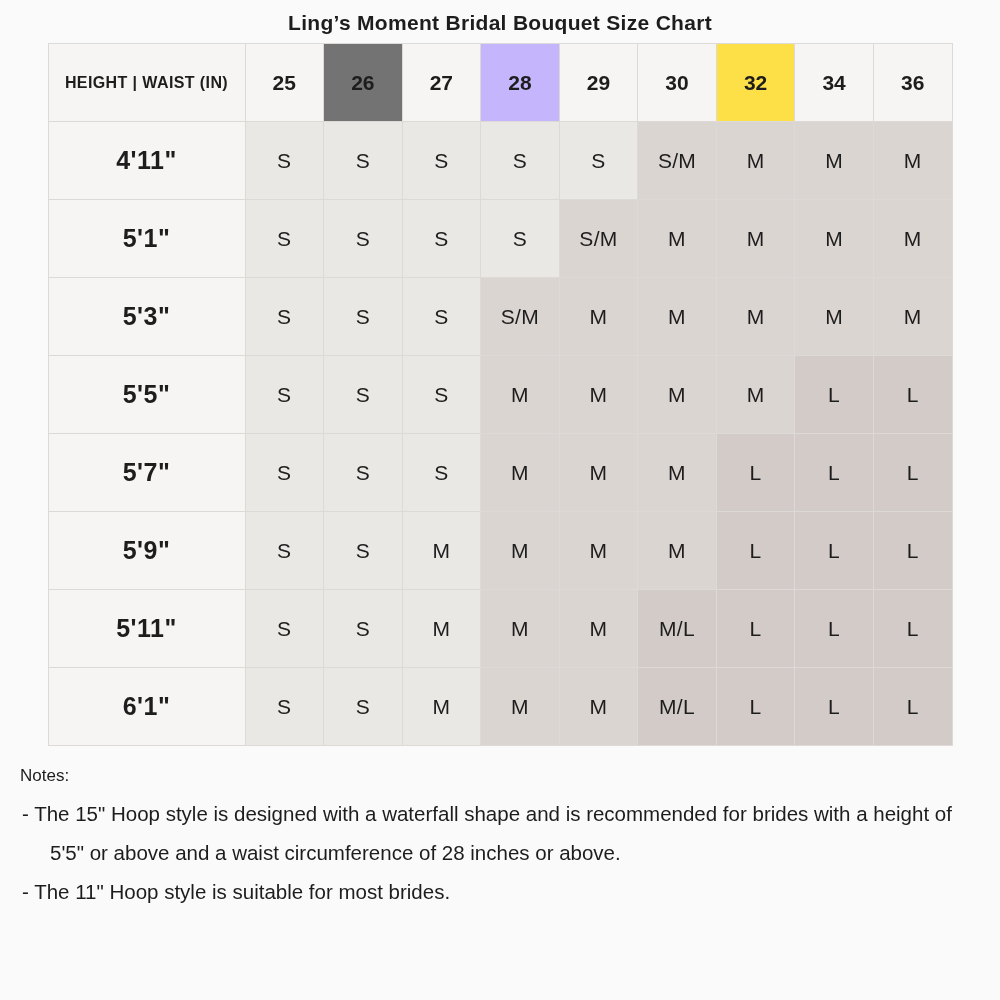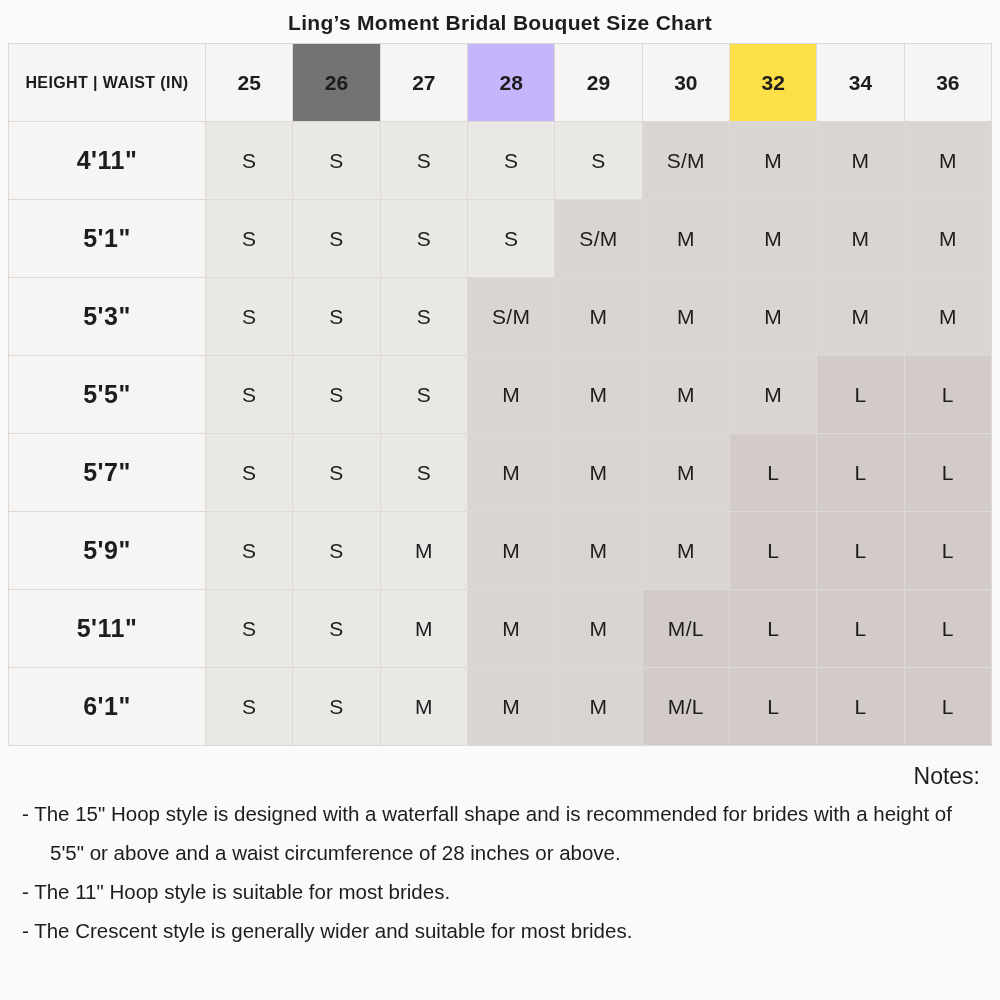--- a/index.html
+++ b/index.html
@@ -15,21 +15,21 @@
   .page-title {
     text-align: center;
     font-size: 21px;
     font-weight: 600;
     padding-top: 11px;
     letter-spacing: 0.3px;
   }
   .size-table {
     border-collapse: collapse;
     table-layout: fixed;
-    width: 984px;
+    width: 905px;
     margin: 8px auto 0 auto;
   }
   .size-table th, .size-table td {
     border: 1px solid #dcd9d6;
     text-align: center;
     vertical-align: middle;
     padding: 0;
     overflow: hidden;
     white-space: nowrap;
   }
@@ -51,23 +51,22 @@
   }
   .size-cell {
     font-size: 21px;
     font-weight: 500;
     letter-spacing: 0.3px;
   }
   .notes {
     padding: 12px 20px 0 20px;
   }
   .notes-heading {
-    font-size: 23px;
+    font-size: 17px;
     line-height: 36px;
-    text-align: right;
   }
   .notes-intro {
     font-size: 22px;
     line-height: 40px;
   }
   .note-item {
     font-size: 20.5px;
     line-height: 39px;
     margin: 0;
     max-width: 958px;
@@ -195,14 +194,13 @@
         <td class="size-cell" style="background: rgb(210, 203, 200);">L</td>
         <td class="size-cell" style="background: rgb(210, 203, 200);">L</td>
       </tr>
     </tbody>
 </table>
 
 <div class="notes">
   <div class="notes-heading">Notes:</div>
   <p class="note-item">- The 15" Hoop style is designed with a waterfall shape and is recommended for brides with a height of 5'5" or above and a waist circumference of 28 inches or above.</p>
   <p class="note-item">- The 11" Hoop style is suitable for most brides.</p>
-  <p class="note-item">- The Crescent style is generally wider and suitable for most brides.</p>
 </div>
 
 </body></html>

